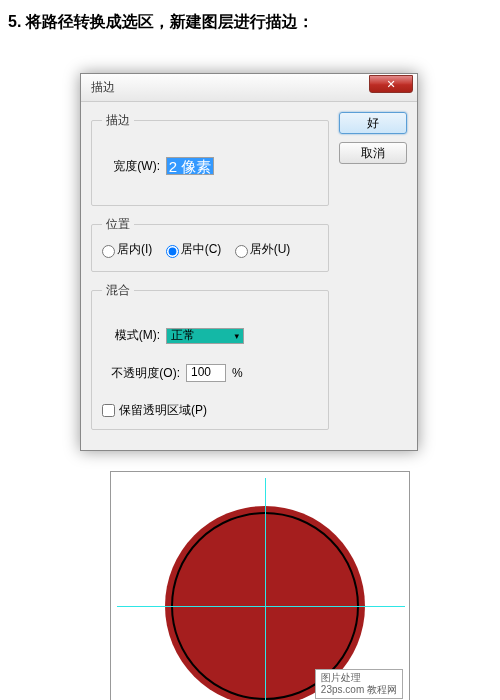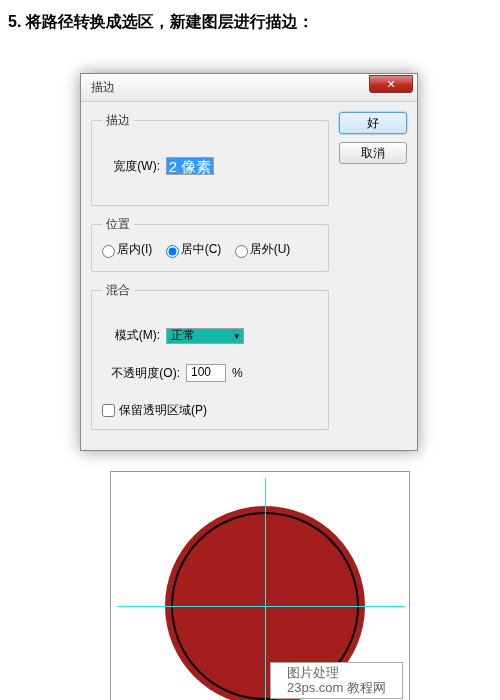--- a/index.html
+++ b/index.html
@@ -177,22 +177,22 @@
       position: absolute;
       left: 0; top: 128px;
       width: 100%; height: 1px;
       background: #2ee6e6;
     }
     .watermark {
       position: absolute;
       right: 6px; bottom: 6px;
       border: 1px solid #aaa;
       background: #fff;
-      padding: 2px 16px;
-      font-size: 13px;
+      padding: 2px 5px;
+      font-size: 10px;
       line-height: 1.2;
       color: #666;
       text-align: left;
     }
   </style>
 </head>
 <body>
 
 <div class="instruction">5.  将路径转换成选区，新建图层进行描边：</div>
 

